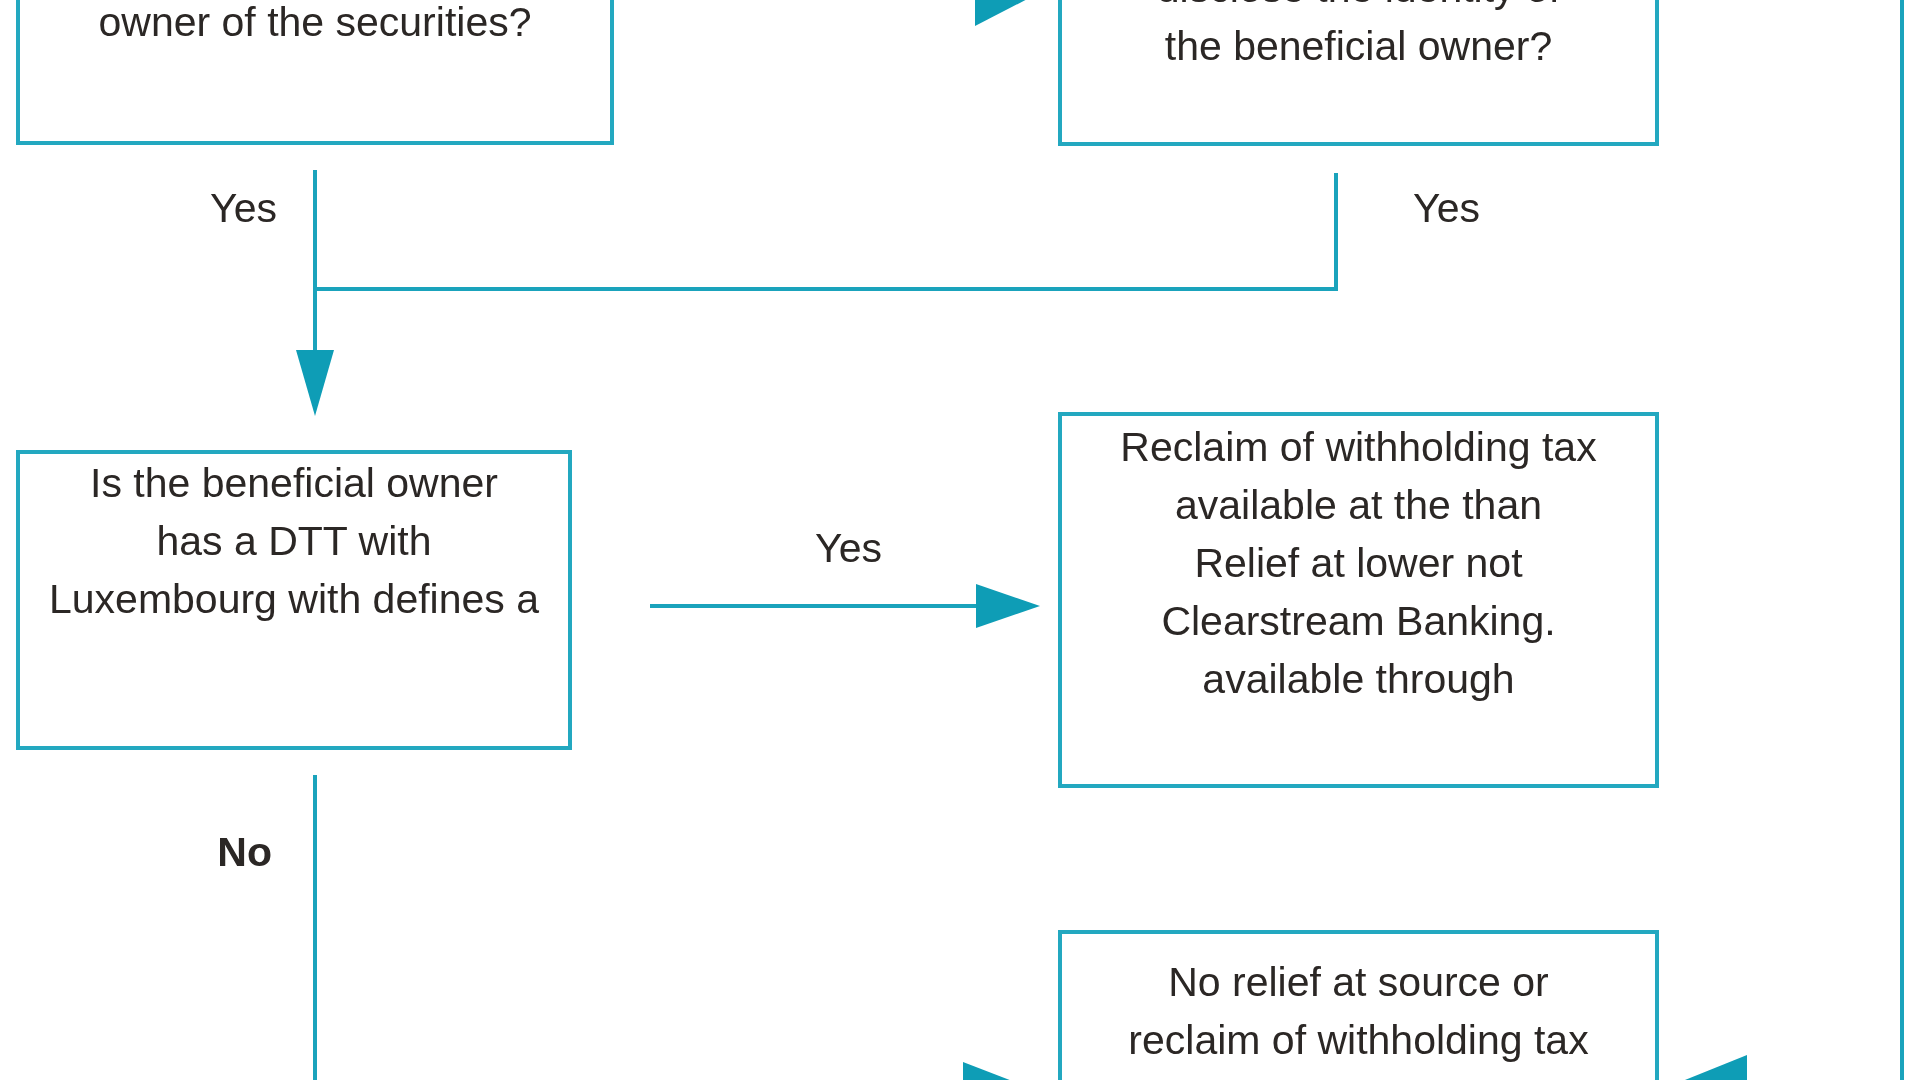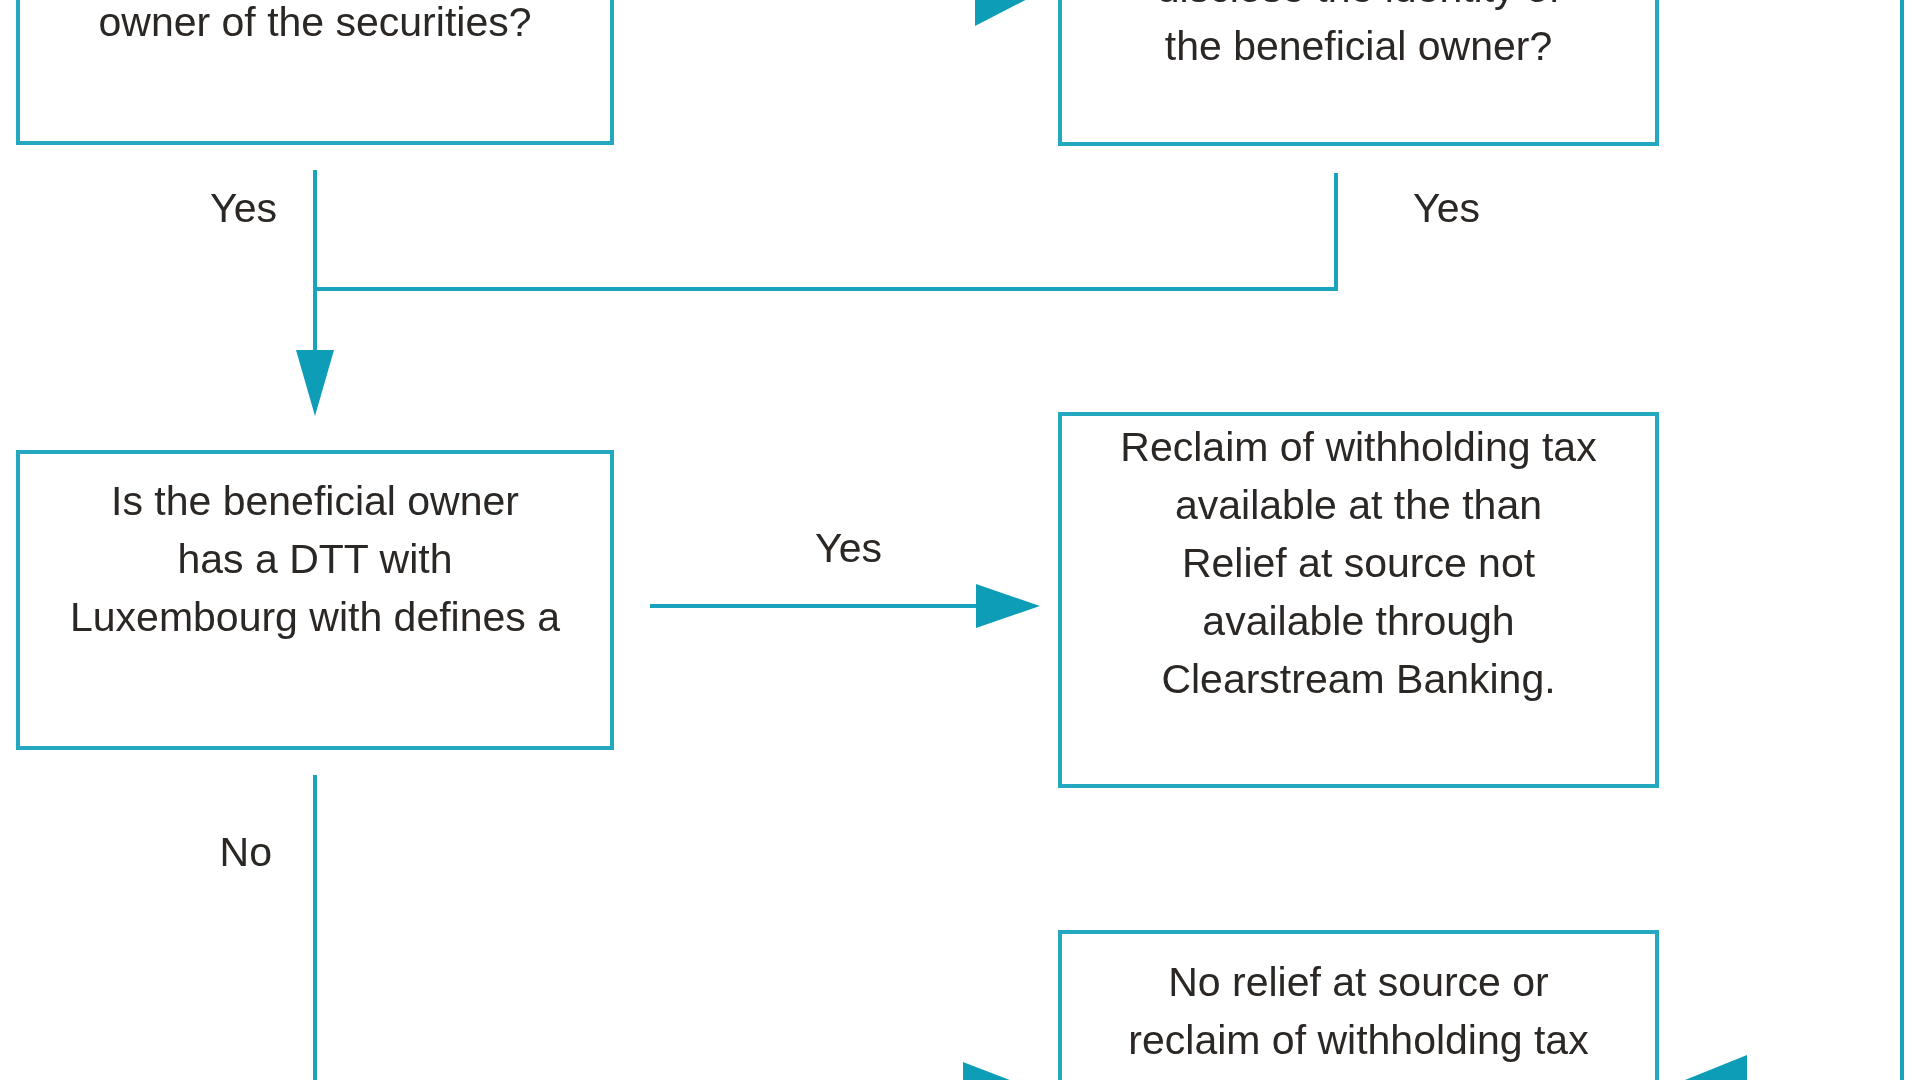--- a/index.html
+++ b/index.html
@@ -46,40 +46,40 @@
   <div class="flow-label" style="left:1388px;top:186px;width:92px;">Yes</div>
 
   <div class="cline" style="left:313px;top:170px;width:4px;height:182px;"></div>
 
   <div class="cline" style="left:1334px;top:173px;width:4px;height:117px;"></div>
 
   <div class="cline" style="left:313px;top:287px;width:1025px;height:4px;"></div>
 
   <div class="ahead ah-down" style="left:296px;top:350px;width:38px;height:66px;"></div>
 
-  <div class="qbox" style="left:16px;top:450px;width:598px;height:300px;padding-top:18px;">
+  <div class="qbox" style="left:16px;top:450px;width:556px;height:300px;padding-top:0px;">
     <span class="ln">Is the beneficial owner</span>
     <span class="ln">has a DTT with</span>
     <span class="ln">Luxembourg with defines a</span>
   </div>
 
   <div class="flow-label" style="left:790px;top:526px;width:92px;">Yes</div>
 
   <div class="cline" style="left:650px;top:604px;width:330px;height:4px;"></div>
   <div class="ahead ah-right" style="left:976px;top:584px;width:64px;height:44px;"></div>
 
   <div class="qbox" style="left:1058px;top:412px;width:601px;height:376px;padding-top:2px;">
     <span class="ln">Reclaim of withholding tax</span>
     <span class="ln">available at the than</span>
-    <span class="ln">Relief at source not</span>
+    <span class="ln">Relief at lower not</span>
+    <span class="ln">Clearstream Banking.</span>
     <span class="ln">available through</span>
-    <span class="ln">Clearstream Banking.</span>
   </div>
 
-  <div class="flow-label" style="left:192px;top:830px;width:80px;">No</div>
+  <div class="flow-label" style="left:192px;top:830px;width:80px;font-weight:bold;">No</div>
 
   <div class="cline" style="left:313px;top:775px;width:4px;height:305px;"></div>
 
   <div class="cline" style="left:1900px;top:0px;width:4px;height:1080px;"></div>
 
   <div class="qbox" style="left:1058px;top:930px;width:601px;height:200px;padding-top:19px;">
     <span class="ln">No relief at source or</span>
     <span class="ln">reclaim of withholding tax</span>
   </div>
 

